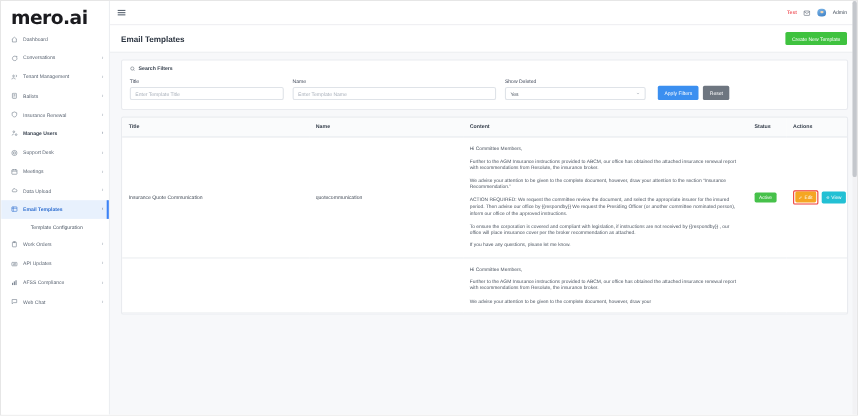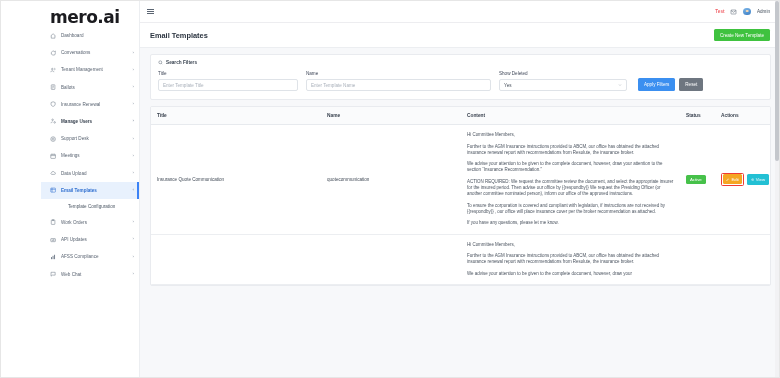--- a/index.html
+++ b/index.html
@@ -9,21 +9,20 @@
     font-family: "Liberation Sans", sans-serif;
     overflow: hidden;
   }
   #app {
     position: relative;
     width: 780px; height: 378px;
     background: #ffffff;
     display: flex;
     overflow: hidden;
     border: 1px solid #e6e6e6;
-    padding-left: 40px;
   }
 
   
   .sidebar {
     width: 99px;
     flex: 0 0 99px;
     background: #ffffff;
     border-right: 1px solid #eceef1;
     display: flex;
     flex-direction: column;

